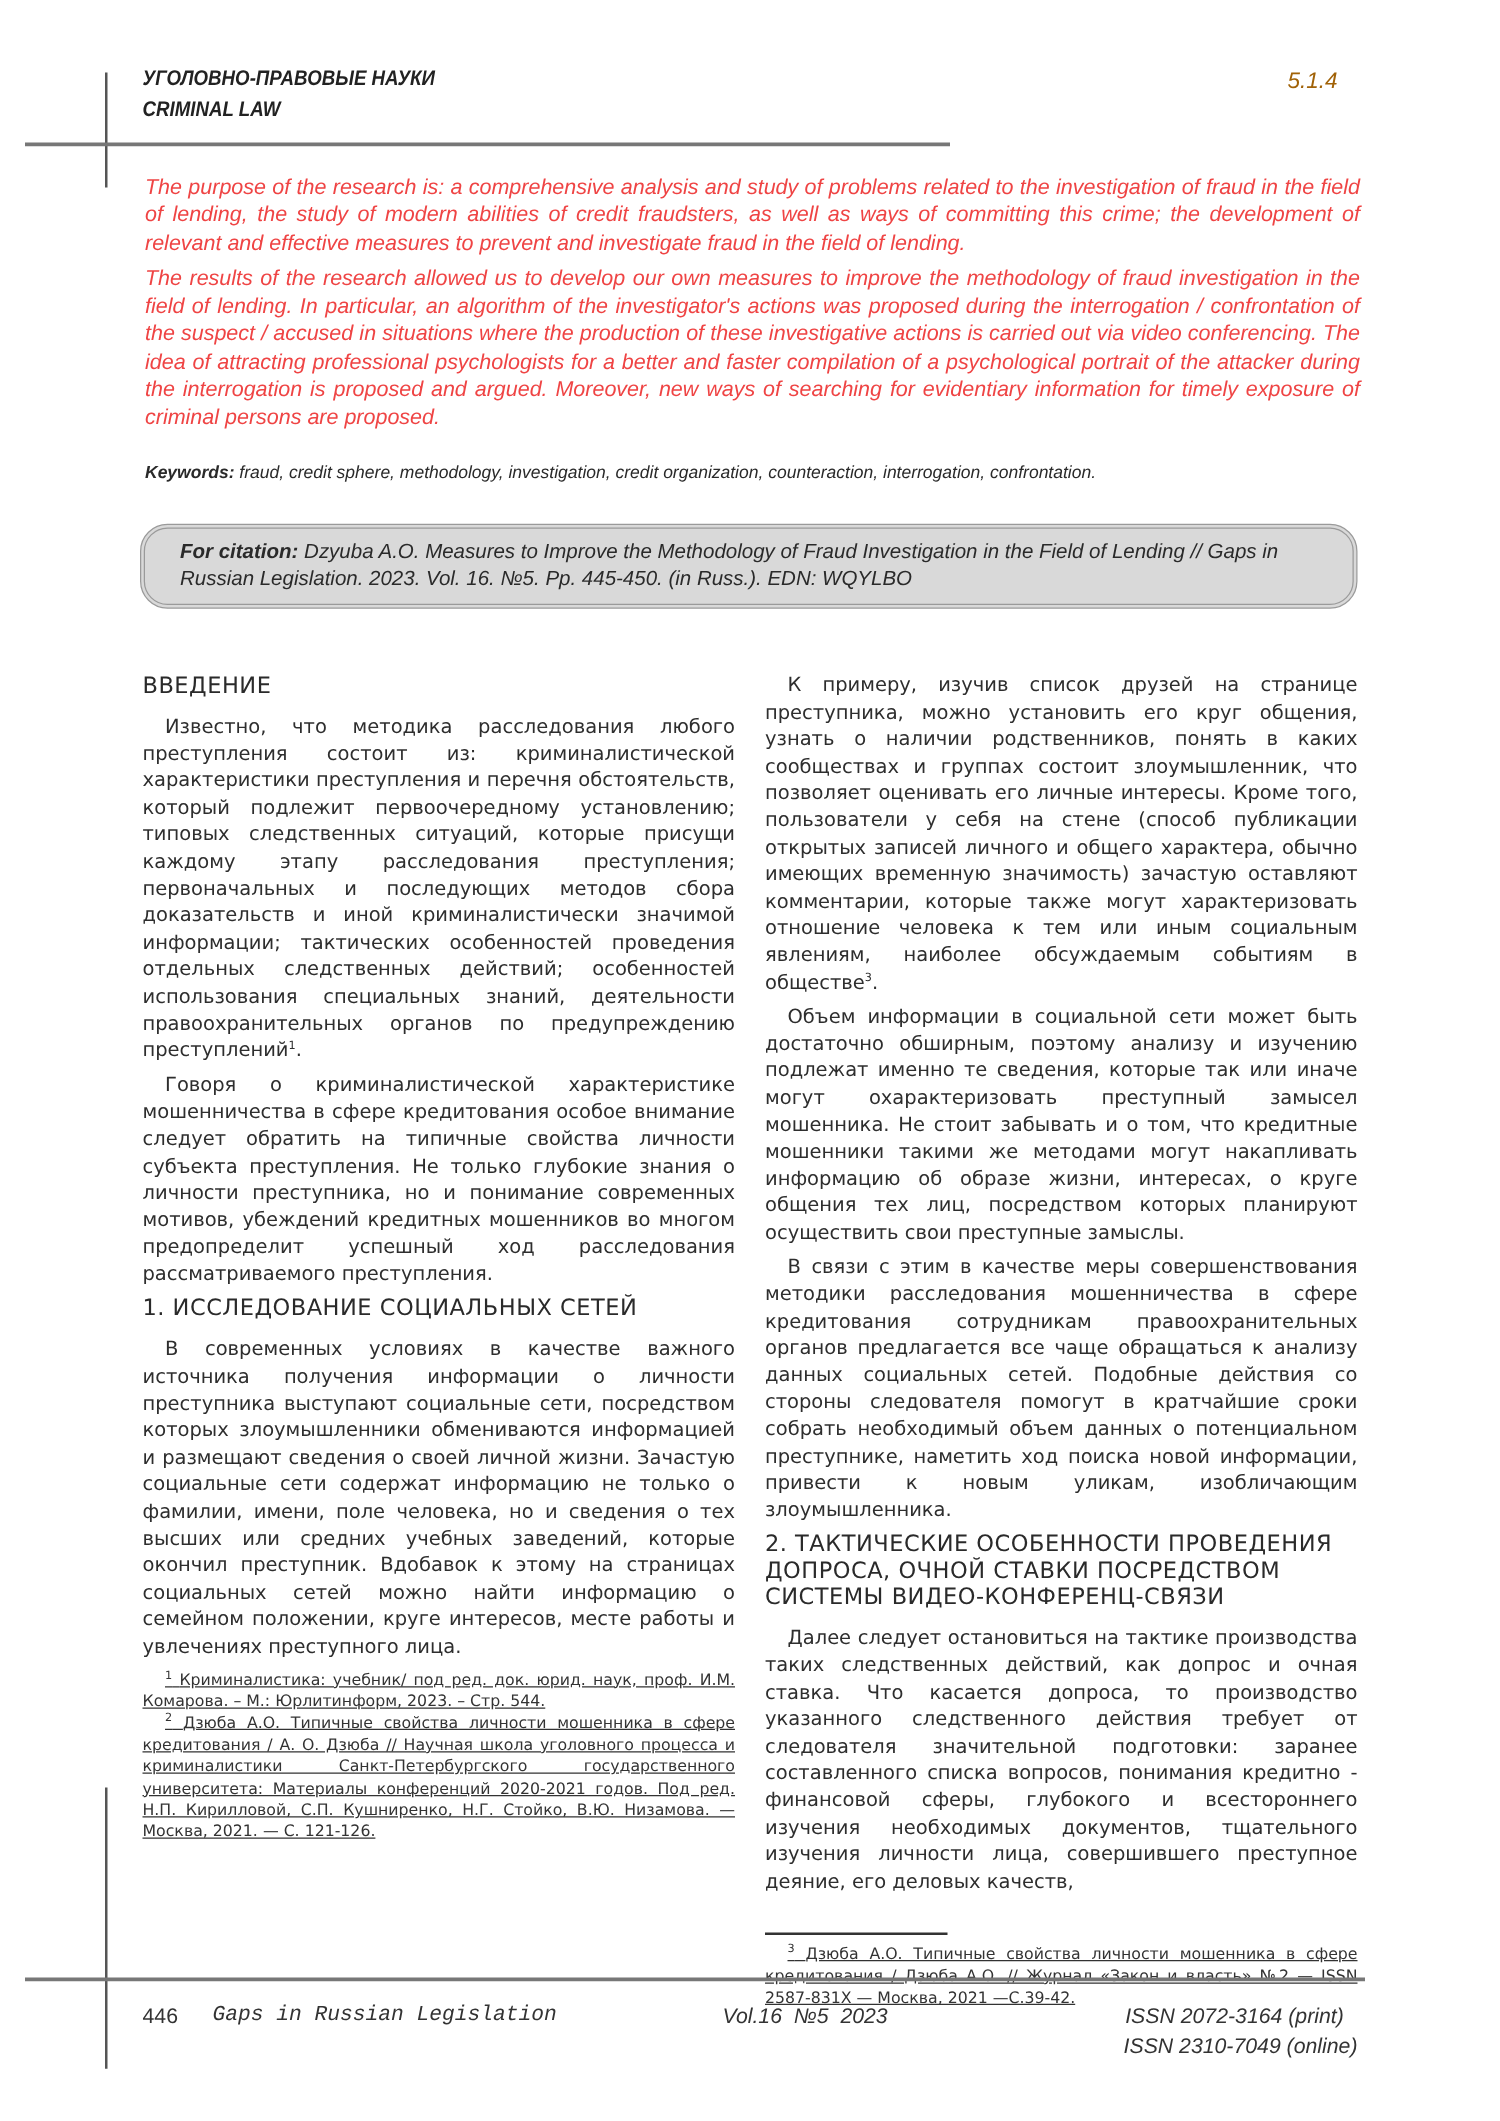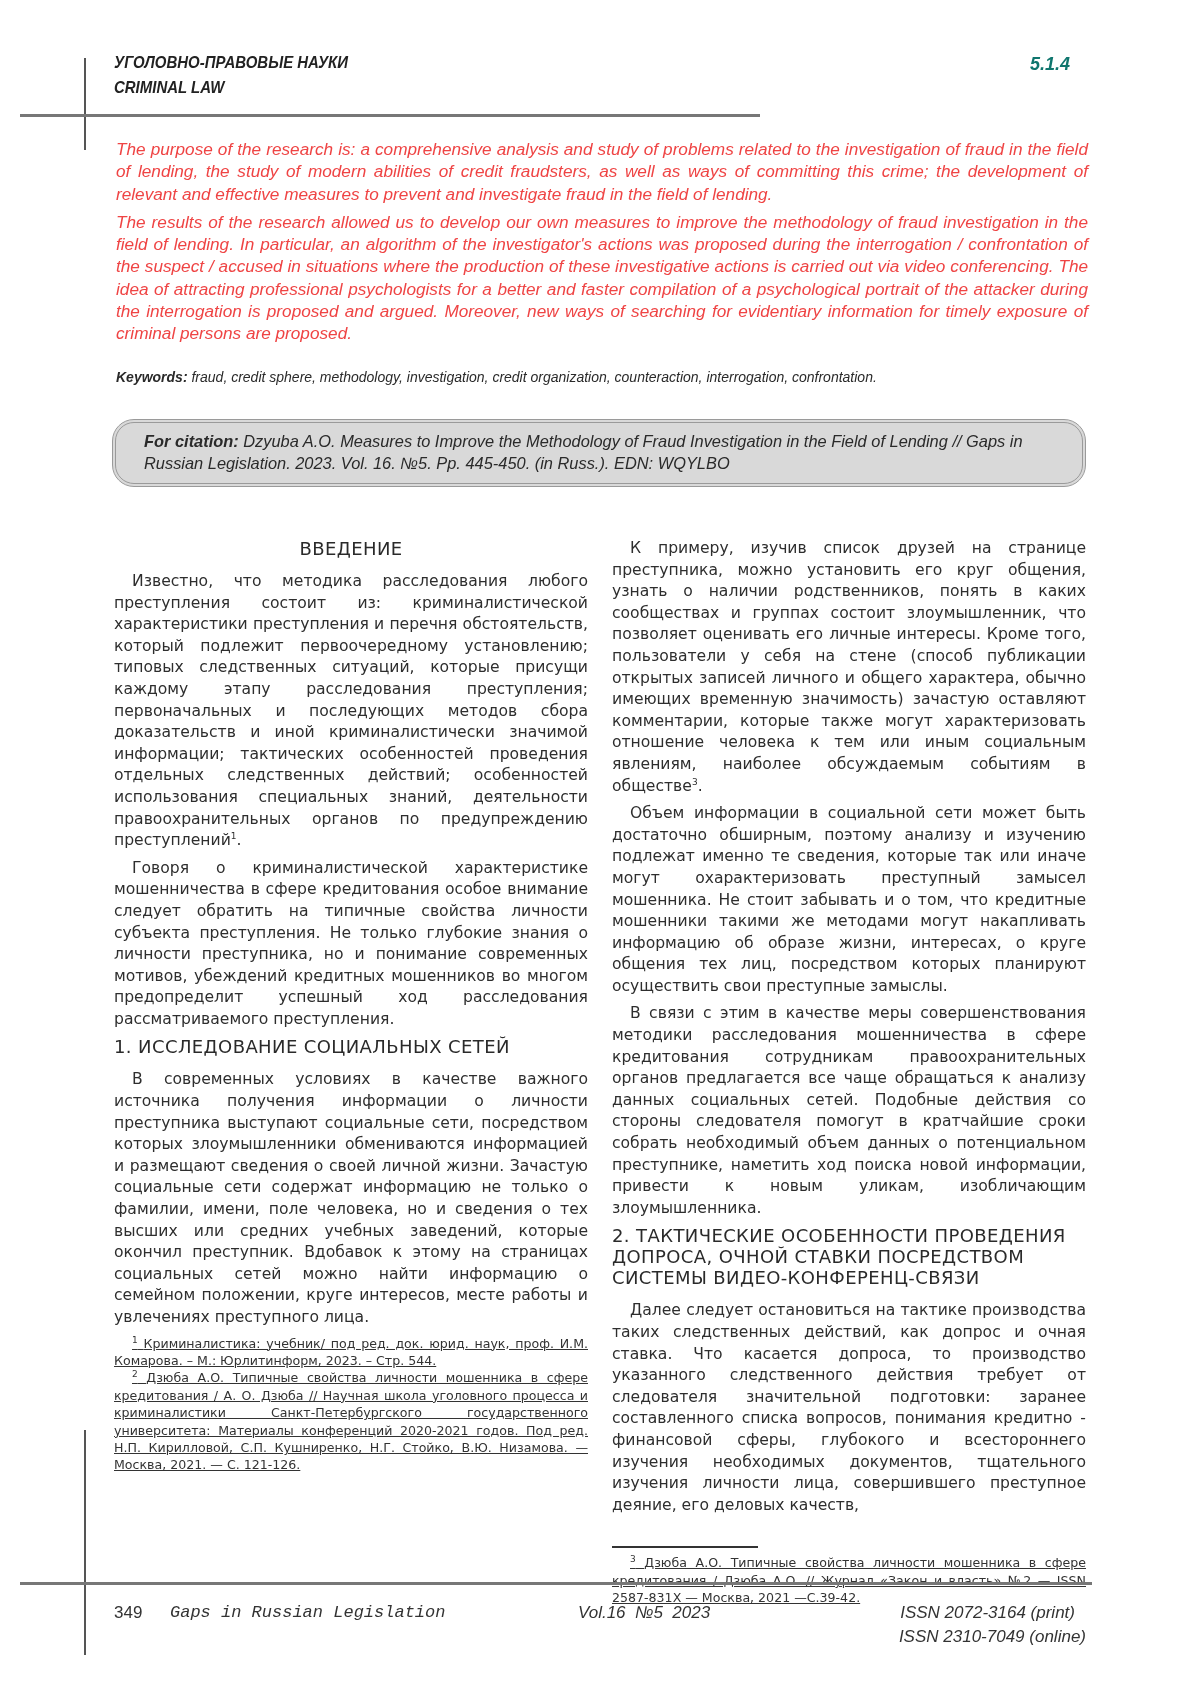--- a/index.html
+++ b/index.html
@@ -7,21 +7,21 @@
          font-family: "DejaVu Sans", "Liberation Sans", sans-serif; color: #2b2b2b; }
   .abs { position: absolute; }
 
   
   .vrule-top { left: 84px; top: 58px; width: 1.5px; height: 92px; background: #555; }
   .hrule-top { left: 20px; top: 114px; width: 740px; height: 3px; background: #777; }
   .hdr { left: 114px; top: 50px; font-family: "Liberation Sans", sans-serif;
          font-style: italic; font-weight: bold; font-size: 17px; line-height: 25px;
          color: #222; transform: scaleX(0.88); transform-origin: left top; }
   .section-code { left: 1030px; top: 54px; font-family: "Liberation Sans", sans-serif;
-         font-style: italic; font-weight: bold; font-size: 18px; color: #0f766e; }
+         font-style: italic; font-weight: normal; font-size: 18px; color: #a16207; }
 
   
   .abstract { left: 116px; top: 138px; width: 972px; font-family: "Liberation Sans", sans-serif;
        font-style: italic; font-size: 17.2px; line-height: 22.3px; color: #ef4444; text-align: justify; }
   .abstract p { margin: 0 0 6px 0; }
   .keywords { left: 116px; top: 366px; width: 972px; font-family: "Liberation Sans", sans-serif;
        font-style: italic; font-size: 14px; line-height: 22.3px; text-align: justify; color: #2a2a2a; }
   .keywords b { font-style: italic; }
 
   .cite-box { left: 112px; top: 419px; width: 974px; height: 68px; background: #d9d9d9;
@@ -29,21 +29,21 @@
   .cite-text { left: 144px; top: 430px; width: 930px; font-family: "Liberation Sans", sans-serif;
        font-style: italic; font-size: 16.4px; line-height: 22px; color: #2a2a2a; }
 
   
   .col { position: absolute; top: 538px; font-size: 15.6px; line-height: 21.6px; color: #2e2e2e; }
   .col-left { left: 114px; width: 474px; }
   .col-right { left: 612px; width: 474px; }
   .col p { margin: 0 0 6px 0; text-indent: 18px; text-align: justify; }
   .col h2 { margin: 6px 0 12px 0; font-weight: normal; font-size: 18px; line-height: 21px;
        letter-spacing: 0.4px; color: #2a2a2a; }
-  .col h2.first { margin-top: 0; text-align: center; }
+  .col h2.first { margin-top: 0; }
   sup { font-size: 9px; line-height: 0; }
   .underline-ref { border-bottom: 2px solid #333; }
 
   .fn { font-size: 12.6px; line-height: 17.4px; color: #333; }
   .fn p { margin: 0; text-indent: 18px; text-align: justify; text-decoration: underline; }
   .fn-sep { width: 146px; height: 2px; background: #333; margin: 30px 0 6px 0; }
   .vrule-left { left: 84px; top: 1430px; width: 1.5px; height: 225px; background: #555; }
 
   
   .hrule-bottom { left: 20px; top: 1582px; width: 1072px; height: 3px; background: #777; }
@@ -99,17 +99,17 @@
   <p>В связи с этим в качестве меры совершенствования методики расследования мошенничества в сфере кредитования сотрудникам правоохранительных органов предлагается все чаще обращаться к анализу данных социальных сетей. Подобные действия со стороны следователя помогут в кратчайшие сроки собрать необходимый объем данных о потенциальном преступнике, наметить ход поиска новой информации, привести к новым уликам, изобличающим злоумышленника.</p>
   <h2>2. ТАКТИЧЕСКИЕ ОСОБЕННОСТИ ПРОВЕДЕНИЯ ДОПРОСА, ОЧНОЙ СТАВКИ ПОСРЕДСТВОМ СИСТЕМЫ ВИДЕО-КОНФЕРЕНЦ-СВЯЗИ</h2>
   <p>Далее следует остановиться на тактике производства таких следственных действий, как допрос и очная ставка. Что касается допроса, то производство указанного следственного действия требует от следователя значительной подготовки: заранее составленного списка вопросов, понимания кредитно - финансовой сферы, глубокого и всестороннего изучения необходимых документов, тщательного изучения личности лица, совершившего преступное деяние, его деловых качеств,</p>
   <div class="fn-sep"></div>
   <div class="fn">
     <p><sup>3</sup> <span>Дзюба А.О. Типичные свойства личности мошенника в сфере кредитования / Дзюба А.О. // Журнал «Закон и власть» №2 — ISSN 2587-831X — Москва, 2021 —С.39-42.</span></p>
   </div>
 </div>
 
 <div class="abs hrule-bottom"></div>
-<div class="abs ftr ftr-page">349</div>
+<div class="abs ftr ftr-page">446</div>
 <div class="abs ftr ftr-journal">Gaps in Russian Legislation</div>
 <div class="abs ftr ftr-vol" style="white-space:pre">Vol.16  №5  2023</div>
 <div class="abs ftr ftr-issn1">ISSN 2072-3164 (print)</div>
 <div class="abs ftr ftr-issn2">ISSN 2310-7049 (online)</div>
 
 </body></html>

